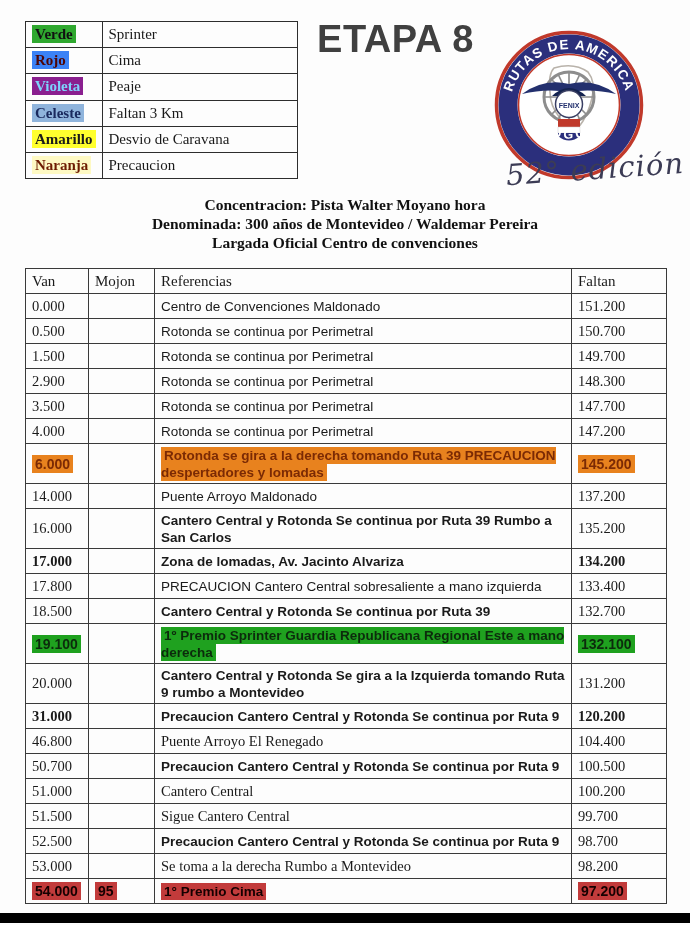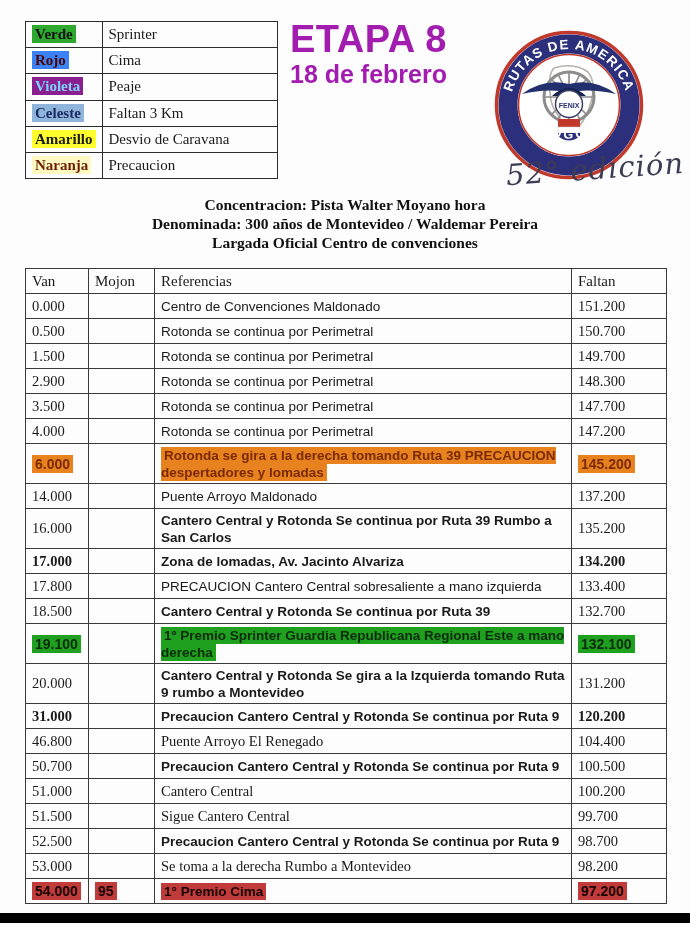--- a/index.html
+++ b/index.html
@@ -12,40 +12,40 @@
     height: 925px;
     overflow: hidden;
   }
 
   
   .top { position: relative; height: 198px; }
 
   table.legend {
     position: absolute; left: 25px; top: 21px;
     border-collapse: collapse;
-    width: 253px;
+    width: 273px;
   }
   table.legend td {
     border: 1.6px solid #2d2d2d;
     height: 26.2px;
     padding: 1px 6px;
     font-family: "Liberation Serif", serif;
     font-size: 15px;
     vertical-align: middle;
   }
   table.legend td.cname { width: 71px; }
   table.legend td.cname span {
     font-weight: bold;
     padding: 1px 3px;
   }
 
   .titleblock {
-    position: absolute; left: 290px; top: 18px; width: 192px;
-    text-align: left;
-    color: #a21caf;
+    position: absolute; left: 282px; top: 18px; width: 192px;
+    text-align: right;
+    color: #404040;
   }
   .titleblock .t1 {
     font-size: 38px; font-weight: 800; letter-spacing: 0.5px;
     line-height: 42px;
     font-family: "Liberation Sans", sans-serif;
   }
   .titleblock .t2 {
     font-size: 25px; font-weight: 700; line-height: 28px;
   }
 
@@ -148,21 +148,20 @@
         </tr>
         <tr>
           <td class="cname"><span style="background: #fef9c3; color: rgb(110, 28, 2);">Naranja</span></td>
           <td>Precaucion</td>
         </tr>
       </tbody>
   </table>
 
   <div class="titleblock">
     <div class="t1">ETAPA 8</div>
-    <div class="t2">18 de febrero</div>
   </div>
 
   <div class="logo">
     <svg viewBox="0 0 150 150" width="150" height="150">
       <circle cx="75" cy="75" r="72.5" fill="#ffffff" stroke="#c0392b" stroke-width="3.5"></circle>
       <circle cx="75" cy="75" r="61" fill="#ffffff" stroke="#2b2f7c" stroke-width="19"></circle>
       <circle cx="75" cy="75" r="50.5" fill="#ffffff" stroke="#c0392b" stroke-width="1.6"></circle>
 
       <path d="M60,38 q20,-6 34,4 q8,10 4,26 q-4,18 -14,30 q-6,8 -10,6 q-6,-4 -8,-16 q-10,-12 -10,-26 q-2,-18 4,-24 z" fill="none" stroke="#b9b3ab" stroke-width="1.6"></path>
 

